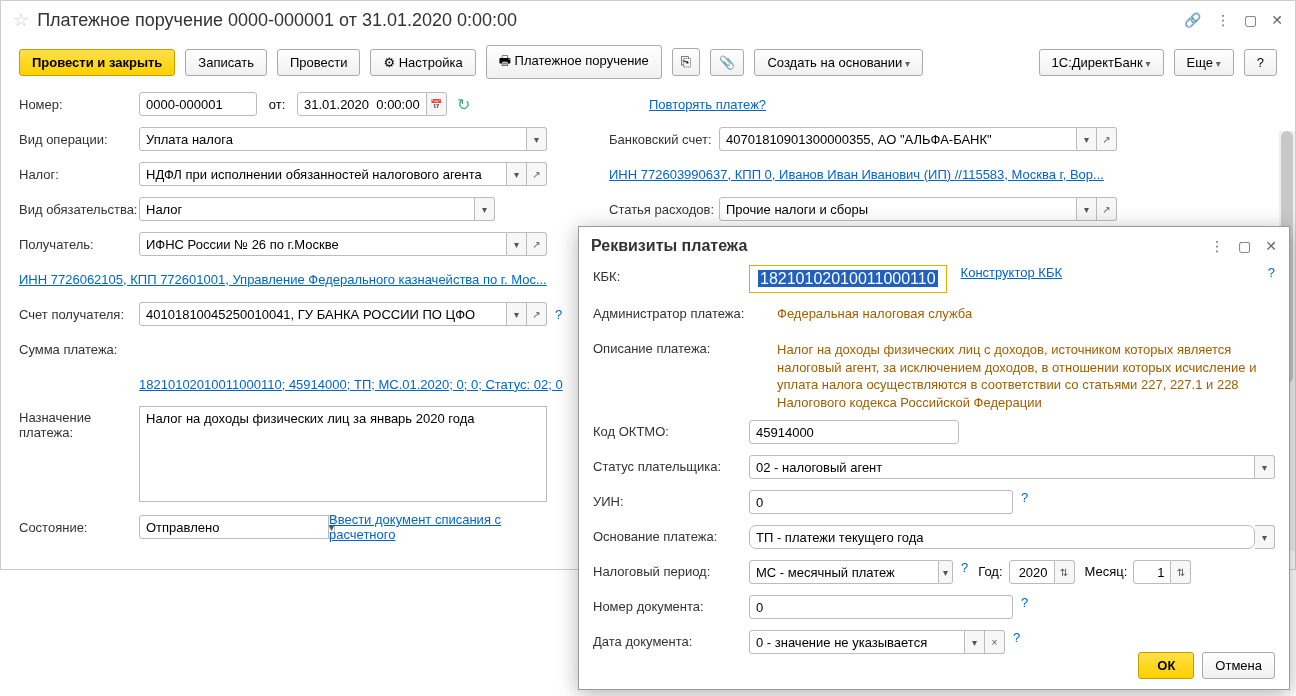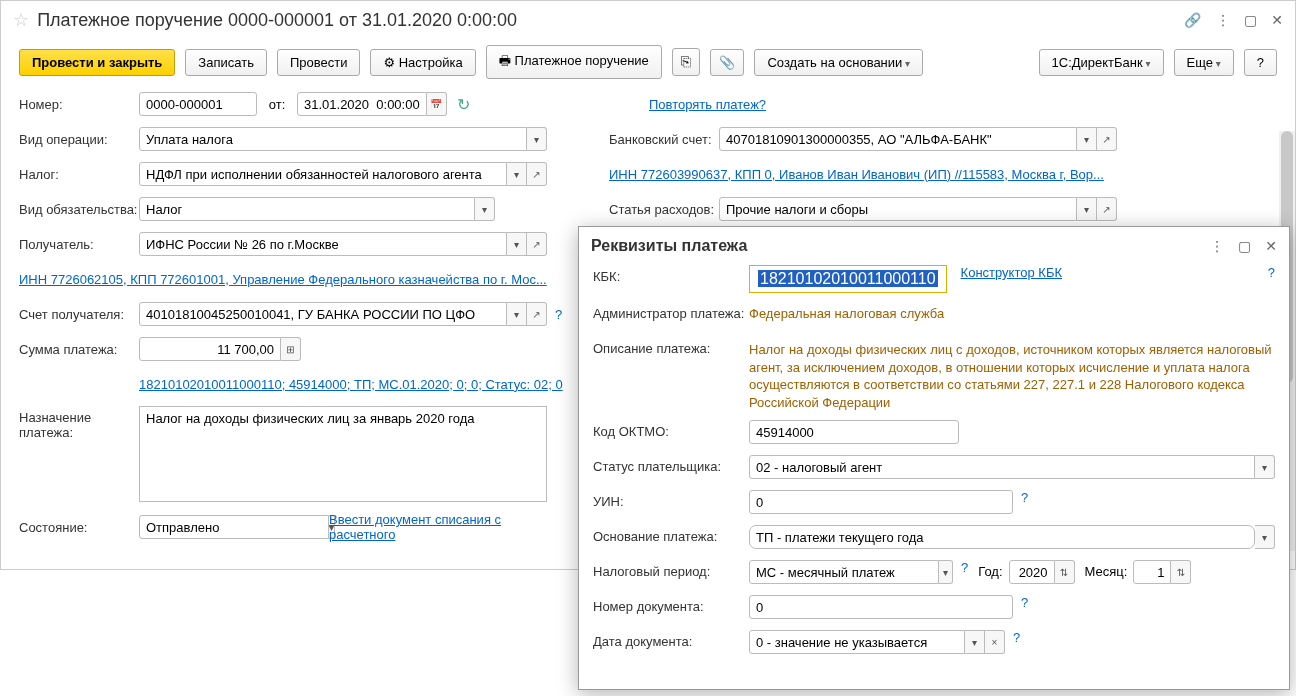--- a/index.html
+++ b/index.html
@@ -31,21 +31,21 @@
 .textarea { border: 1px solid #bbb; border-radius: 0; width: 408px; height: 96px; padding: 4px 6px; font-size: 13px; resize: none; }
 .scrollbar-v { position: absolute; right: 0; top: 40px; bottom: 0; width: 16px; background: #f0f0f0; }
 .scroll-thumb { position: absolute; left: 2px; right: 2px; top: 0; height: 60%; background: #c8c8c8; border-radius: 6px; }
 
 .popup { position: absolute; left: 578px; top: 226px; width: 712px; height: 464px; border: 1px solid #999; background: #fff; box-shadow: 0 4px 20px rgba(0,0,0,0.3); z-index: 10; }
 .popup-title-bar { display: flex; align-items: center; padding: 10px 12px 6px; }
 .popup-title { font-size: 16px; font-weight: bold; color: #333; flex: 1; }
 .popup-body { padding: 4px 14px; }
 .popup-row { display: flex; align-items: flex-start; margin-bottom: 9px; min-height: 26px; }
 .popup-label { width: 156px; font-size: 13px; color: #333; flex-shrink: 0; padding-top: 4px; }
-.popup-value { font-size: 13px; color: #a06000; padding-top: 4px; }
+.popup-value { font-size: 13px; color: #a06000; padding-top: 4px; margin-left: 28px; }
 .kbk-highlight { display: inline-block; border: 1px solid #e0b000; padding: 4px 8px; background: #fff; }
 .kbk-selected { background: #2060c0; color: #fff; padding: 0 2px; }
 .popup-footer { position: absolute; bottom: 10px; right: 14px; display: flex; gap: 8px; }
 .help-q { color: #0066cc; font-size: 13px; margin-left: 8px; cursor: pointer; }
 </style>
 </head>
 <body>
 
 <div class="main-window">
   <div class="title-bar">
@@ -131,24 +131,20 @@
         <div class="input-group" style="width:408px">
           <input class="form-input" style="flex: 1 1 0%;" value="40101810045250010041, ГУ БАНКА РОССИИ ПО ЦФО">
           <span class="ig-btn">▾</span>
           <span class="ig-btn">↗</span>
         </div>
         <span class="help-q">?</span>
       </div>
 
       <div class="form-row">
         <span class="form-label">Сумма платежа:</span>
-        <div class="input-group">
-          <input class="form-input" style="width: 142px; text-align: right;" value="11 700,00">
-          <span class="ig-btn">⊞</span>
-        </div>
       </div>
 
       <div class="form-row">
         <span class="form-label"></span>
         <a class="link">18210102010011000110; 45914000; ТП; МС.01.2020; 0; 0; Статус: 02; 0</a>
       </div>
 
       <div class="form-row" style="align-items:flex-start">
         <span class="form-label" style="padding-top:4px">Назначение платежа:</span>
         <textarea class="textarea" style="">Налог на доходы физических лиц за январь 2020 года</textarea>
@@ -280,13 +276,17 @@
       <span class="popup-label">Дата документа:</span>
       <div class="input-group" style="width:256px">
         <input class="form-input" style="flex: 1 1 0%;" value="0 - значение не указывается">
         <span class="ig-btn">▾</span>
         <span class="ig-btn">×</span>
       </div>
       <span class="help-q">?</span>
     </div>
 
   </div>
+  <div class="popup-footer">
+    <button class="btn btn-primary" style="padding:5px 18px">ОК</button>
+    <button class="btn">Отмена</button>
+  </div>
 </div>
 
 </body></html>

